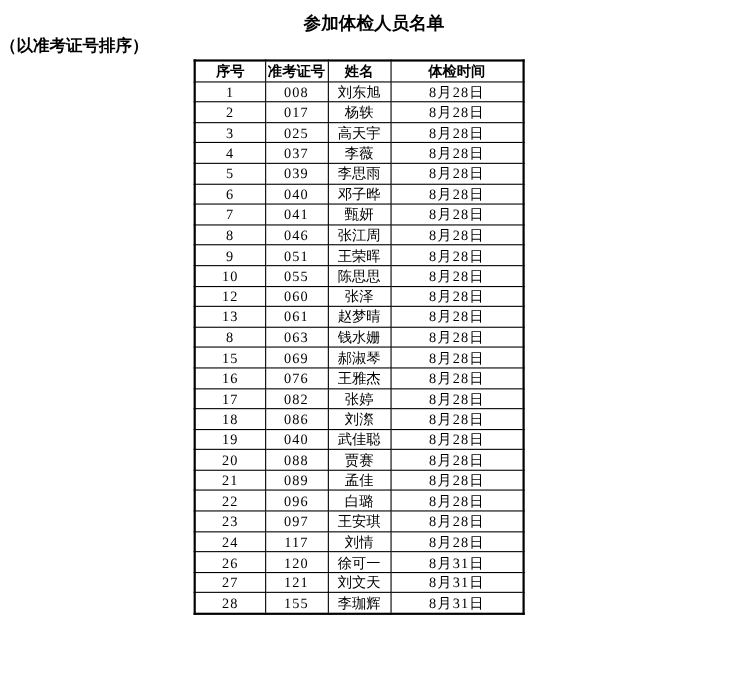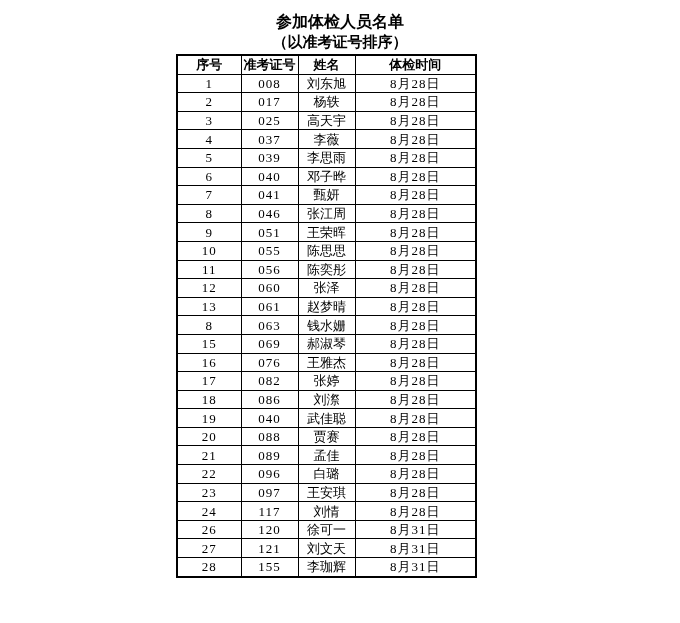--- a/index.html
+++ b/index.html
@@ -15,21 +15,21 @@
     overflow: hidden;
   }
   .page-title {
     padding-top: 12px;
     text-align: center;
     font-weight: bold;
     font-size: 16px;
     line-height: 20px;
   }
   .page-subtitle {
-    text-align: center;
+    text-align: left;
     font-weight: bold;
     font-size: 15px;
     line-height: 20px;
   }
   table.roster {
     border-collapse: collapse;
     table-layout: fixed;
     margin-left: 176px;
     margin-top: 2px;
     border: 2px solid #000000;
@@ -134,26 +134,20 @@
           <td class="cell-name">王荣晖</td>
           <td class="cell-date">8月28日</td>
         </tr>
         <tr>
           <td class="cell-seq">10</td>
           <td class="cell-ticket">055</td>
           <td class="cell-name">陈思思</td>
           <td class="cell-date">8月28日</td>
         </tr>
         <tr>
-          <td class="cell-seq">11</td>
-          <td class="cell-ticket">056</td>
-          <td class="cell-name">陈奕彤</td>
-          <td class="cell-date">8月28日</td>
-        </tr>
-        <tr>
           <td class="cell-seq">12</td>
           <td class="cell-ticket">060</td>
           <td class="cell-name">张泽</td>
           <td class="cell-date">8月28日</td>
         </tr>
         <tr>
           <td class="cell-seq">13</td>
           <td class="cell-ticket">061</td>
           <td class="cell-name">赵梦晴</td>
           <td class="cell-date">8月28日</td>

